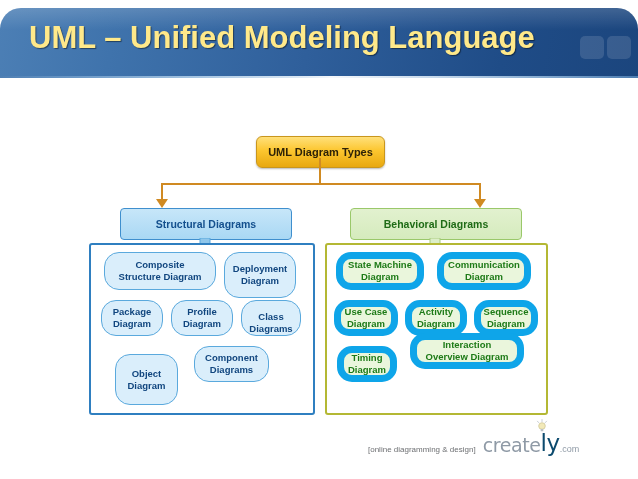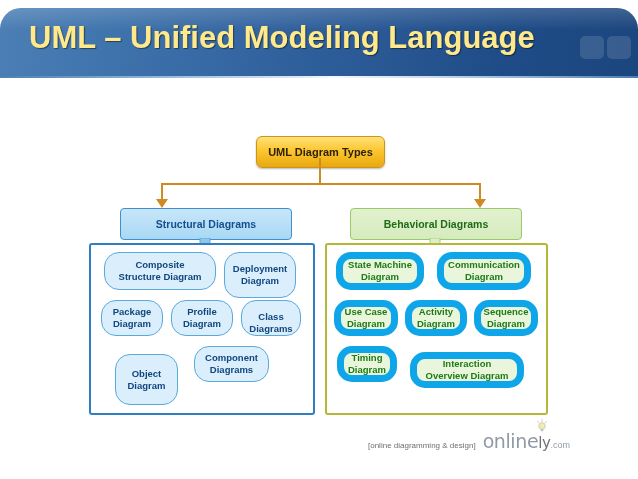--- a/index.html
+++ b/index.html
@@ -202,22 +202,22 @@
     display: flex;
     align-items: flex-end;
   }
   .logo-word {
     font-size: 19px;
     color: #8f9aa6;
     letter-spacing: -0.4px;
     font-family: "DejaVu Sans", sans-serif;
   }
   .logo-l {
-    font-size: 15px;
-    color: #737373;
+    font-size: 23px;
+    color: #0c4a6e;
     letter-spacing: -0.4px;
     font-family: "DejaVu Sans", sans-serif;
     text-align: center;
   }
   .logo-dotcom {
     font-size: 9px;
     color: #8f9aa6;
     padding-bottom: 2px;
   }
   .bulb-icon {
@@ -312,29 +312,29 @@
 Diagram</span>
   </div>
   <div class="leaf green" style="left:474px; top:222px; width:64px; height:36px;">
     <span style="white-space:pre-line;">Sequence
 Diagram</span>
   </div>
   <div class="leaf green" style="left:337px; top:268px; width:60px; height:36px;">
     <span style="white-space:pre-line;">Timing
 Diagram</span>
   </div>
-  <div class="leaf green" style="left:410px; top:274px; width:114px; height:36px;">
+  <div class="leaf green" style="left:410px; top:255px; width:114px; height:36px;">
     <span style="white-space:pre-line;">Interaction
 Overview Diagram</span>
   </div>
 
   <div class="footer">
     <div class="footer-tag">[online diagramming &amp; design]</div>
     <div class="logo-wrap">
-      <span class="logo-word">online</span>
+      <span class="logo-word">create</span>
       <span class="logo-l">ly</span>
       <span class="logo-dotcom">.com</span>
       <span class="bulb-icon">
         <svg viewBox="0 0 14 14" width="14" height="14">
           <g stroke="#c9cfd6" stroke-width="1" stroke-linecap="round">
             <line x1="7" y1="0.5" x2="7" y2="2.6"></line>
             <line x1="2.4" y1="2.2" x2="3.7" y2="3.6"></line>
             <line x1="11.6" y1="2.2" x2="10.3" y2="3.6"></line>
           </g>
           <circle cx="7" cy="7" r="3.3" fill="#f2e9b8" stroke="#cfc89a" stroke-width="0.8"></circle>

